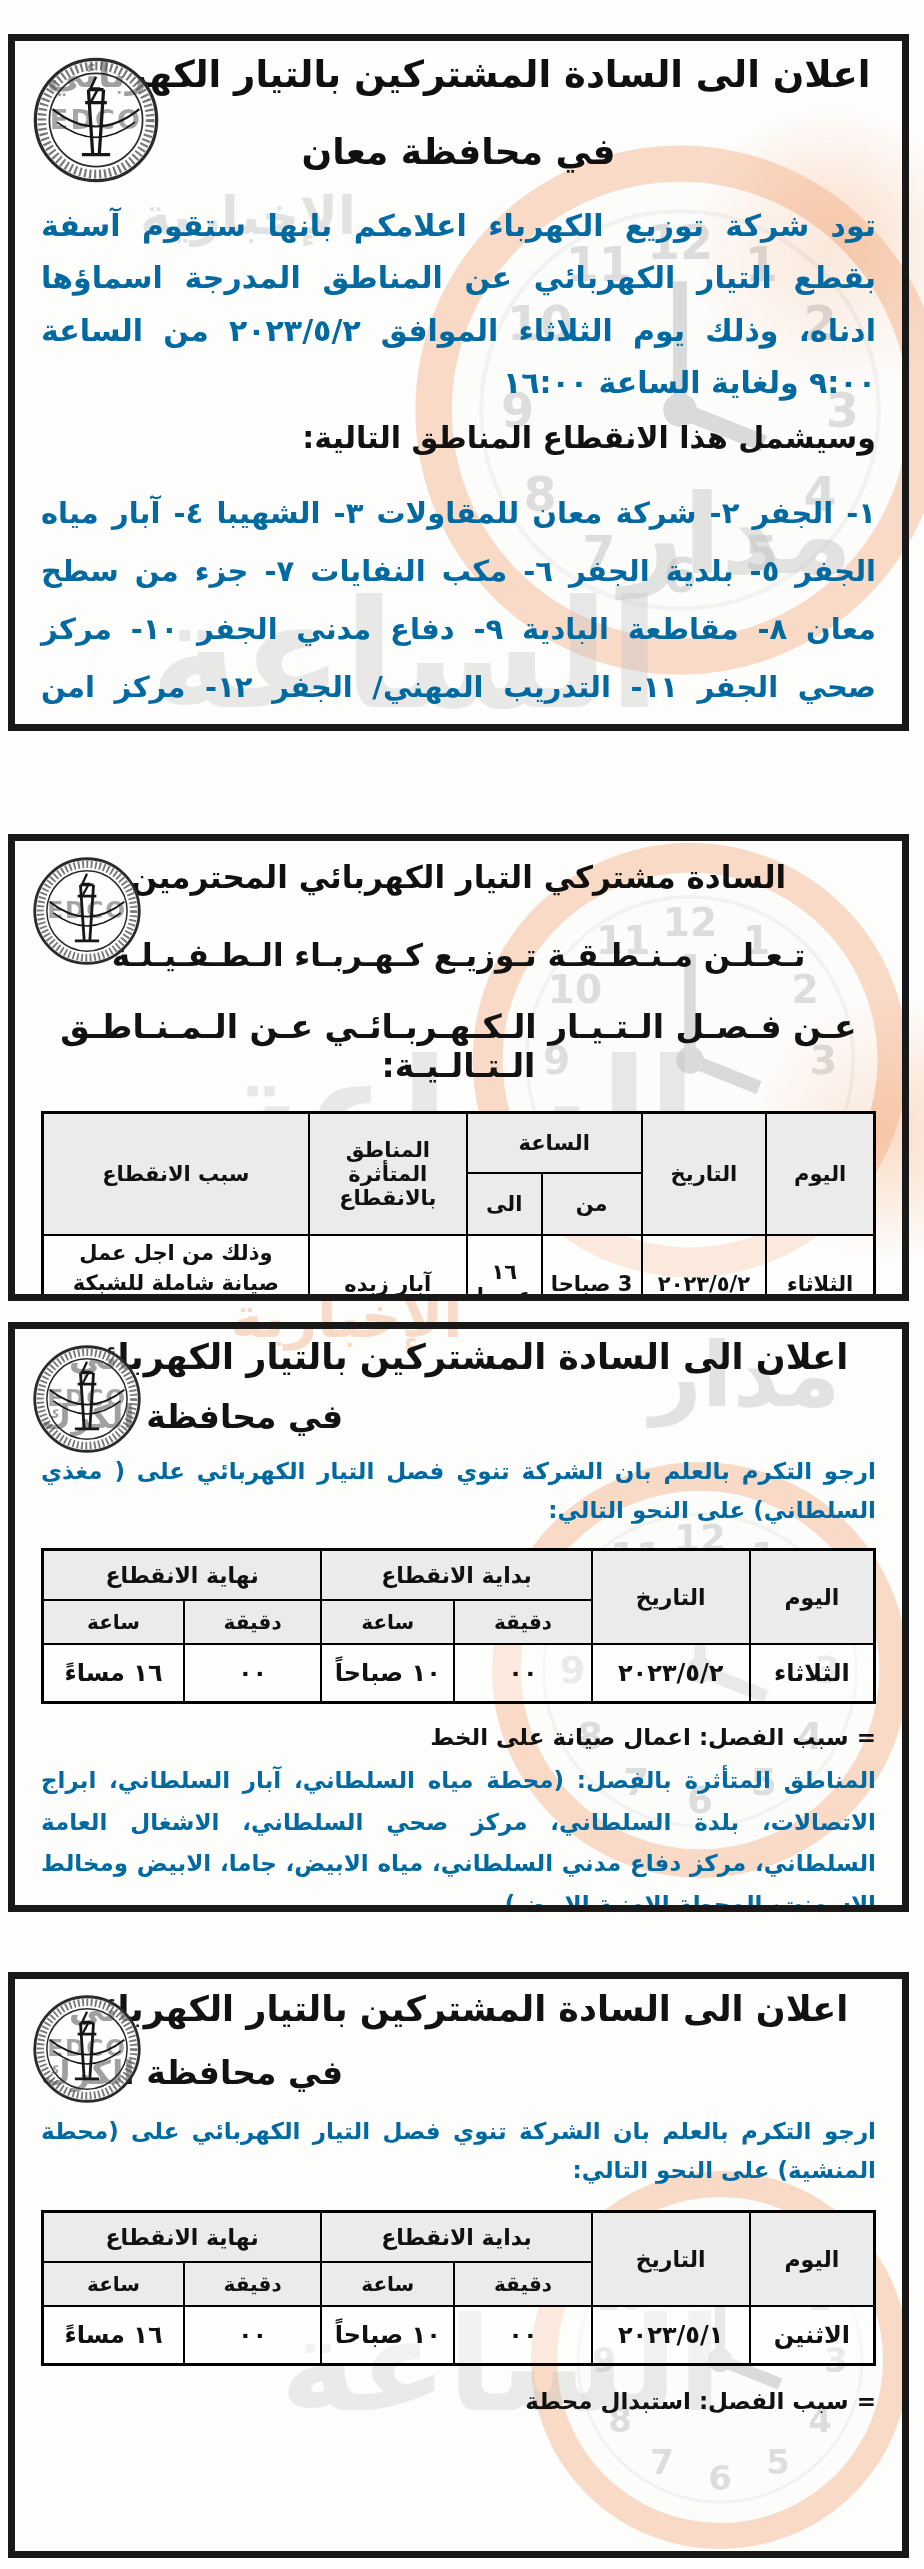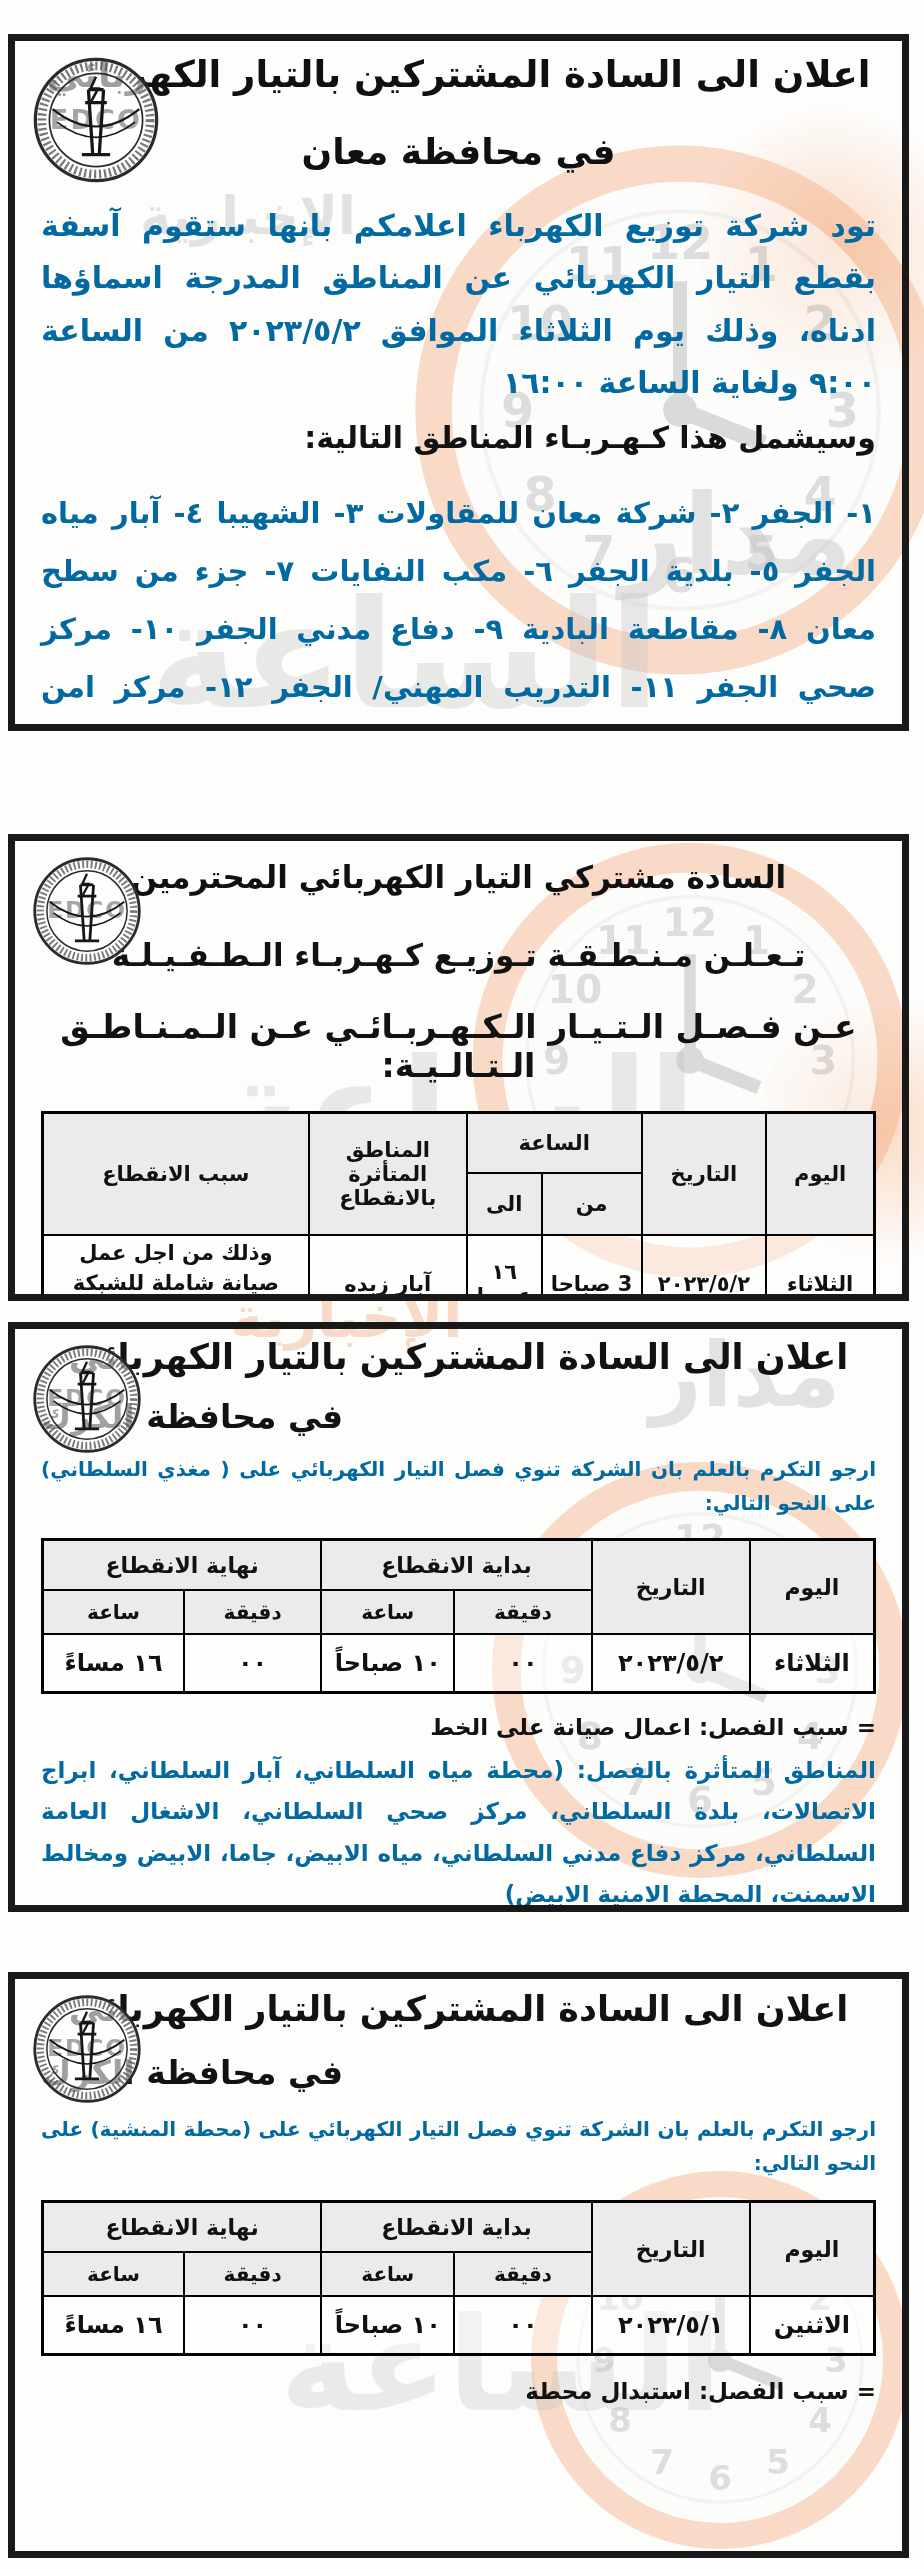--- a/index.html
+++ b/index.html
@@ -35,21 +35,21 @@
   
   #box2{top:788px;height:467px;margin-top:46px;}
   #box2 .b-title{margin-top:18px;font-size:31px;}
   #box2 .sp1{margin-top:42px;font-size:31px;letter-spacing:1px;}
   #box2 .sp2{margin-top:34px;font-size:33px;letter-spacing:1px;}
   
   #box3{top:1322px;height:590px;}
   #box4{top:1972px;height:586px;}
   .b-title2{margin-top:8px;font-size:35px;text-align:center;font-weight:bold;}
   .b-sub2{margin-top:20px;font-size:33px;text-align:left;font-weight:bold;}
-  .body2{margin-top:16px;font-size:20px;line-height:1.7;}
+  .body2{margin-top:16px;font-size:23px;line-height:1.7;}
   #box4 .b-title2{margin-top:10px;}
   #box4 .b-sub2{margin-top:24px;}
   #box4 .body2{margin-top:20px;}
   .cut-reason{margin-top:20px;font-size:23px;font-weight:bold;text-align:right;}
   #box4 .cut-reason{margin-top:22px;}
   .affected{margin-top:10px;font-size:23px;line-height:1.8;}
   #box4 .affected{margin-top:12px;font-size:24px;}
   
   table.outage{width:100%;border-collapse:collapse;border:3px solid #000;
     text-align:center;font-weight:bold;color:#111;}
@@ -135,21 +135,21 @@
   <div class="abox" id="box1">
     <div class="logo-wrap">
       <svg width="130" height="130" viewBox="0 0 120 120">
           <use href="#edco-logo-def"></use>
         </svg>
     </div>
     <div class="abox-inner">
       <div class="b-title">اعلان الى السادة المشتركين بالتيار الكهربائي</div>
       <div class="b-title b-sub">في محافظة معان</div>
       <div class="b-par p1">تود شركة توزيع الكهرباء اعلامكم بانها ستقوم آسفة بقطع التيار الكهربائي عن المناطق المدرجة اسماؤها ادناه، وذلك يوم الثلاثاء الموافق ٢٠٢٣/٥/٢ من الساعة ٩:٠٠ ولغاية الساعة ١٦:٠٠</div>
-      <div class="p2">وسيشمل هذا كـهـربـاء المناطق التالية:</div>
+      <div class="p2">وسيشمل هذا الانقطاع المناطق التالية:</div>
       <div class="b-par areas">١- الجفر ٢- شركة معان للمقاولات ٣- الشهيبا ٤- آبار مياه الجفر ٥- بلدية الجفر ٦- مكب النفايات ٧- جزء من سطح معان ٨- مقاطعة البادية ٩- دفاع مدني الجفر ١٠- مركز صحي الجفر ١١- التدريب المهني/ الجفر ١٢- مركز امن الجفر ١٣- مزارع معان الشرقية</div>
 
     </div>
   </div>
 
   <div class="abox" id="box2">
     <div class="logo-wrap">
       <svg width="112" height="112" viewBox="0 0 120 120">
           <use href="#edco-logo-def"></use>
         </svg>

